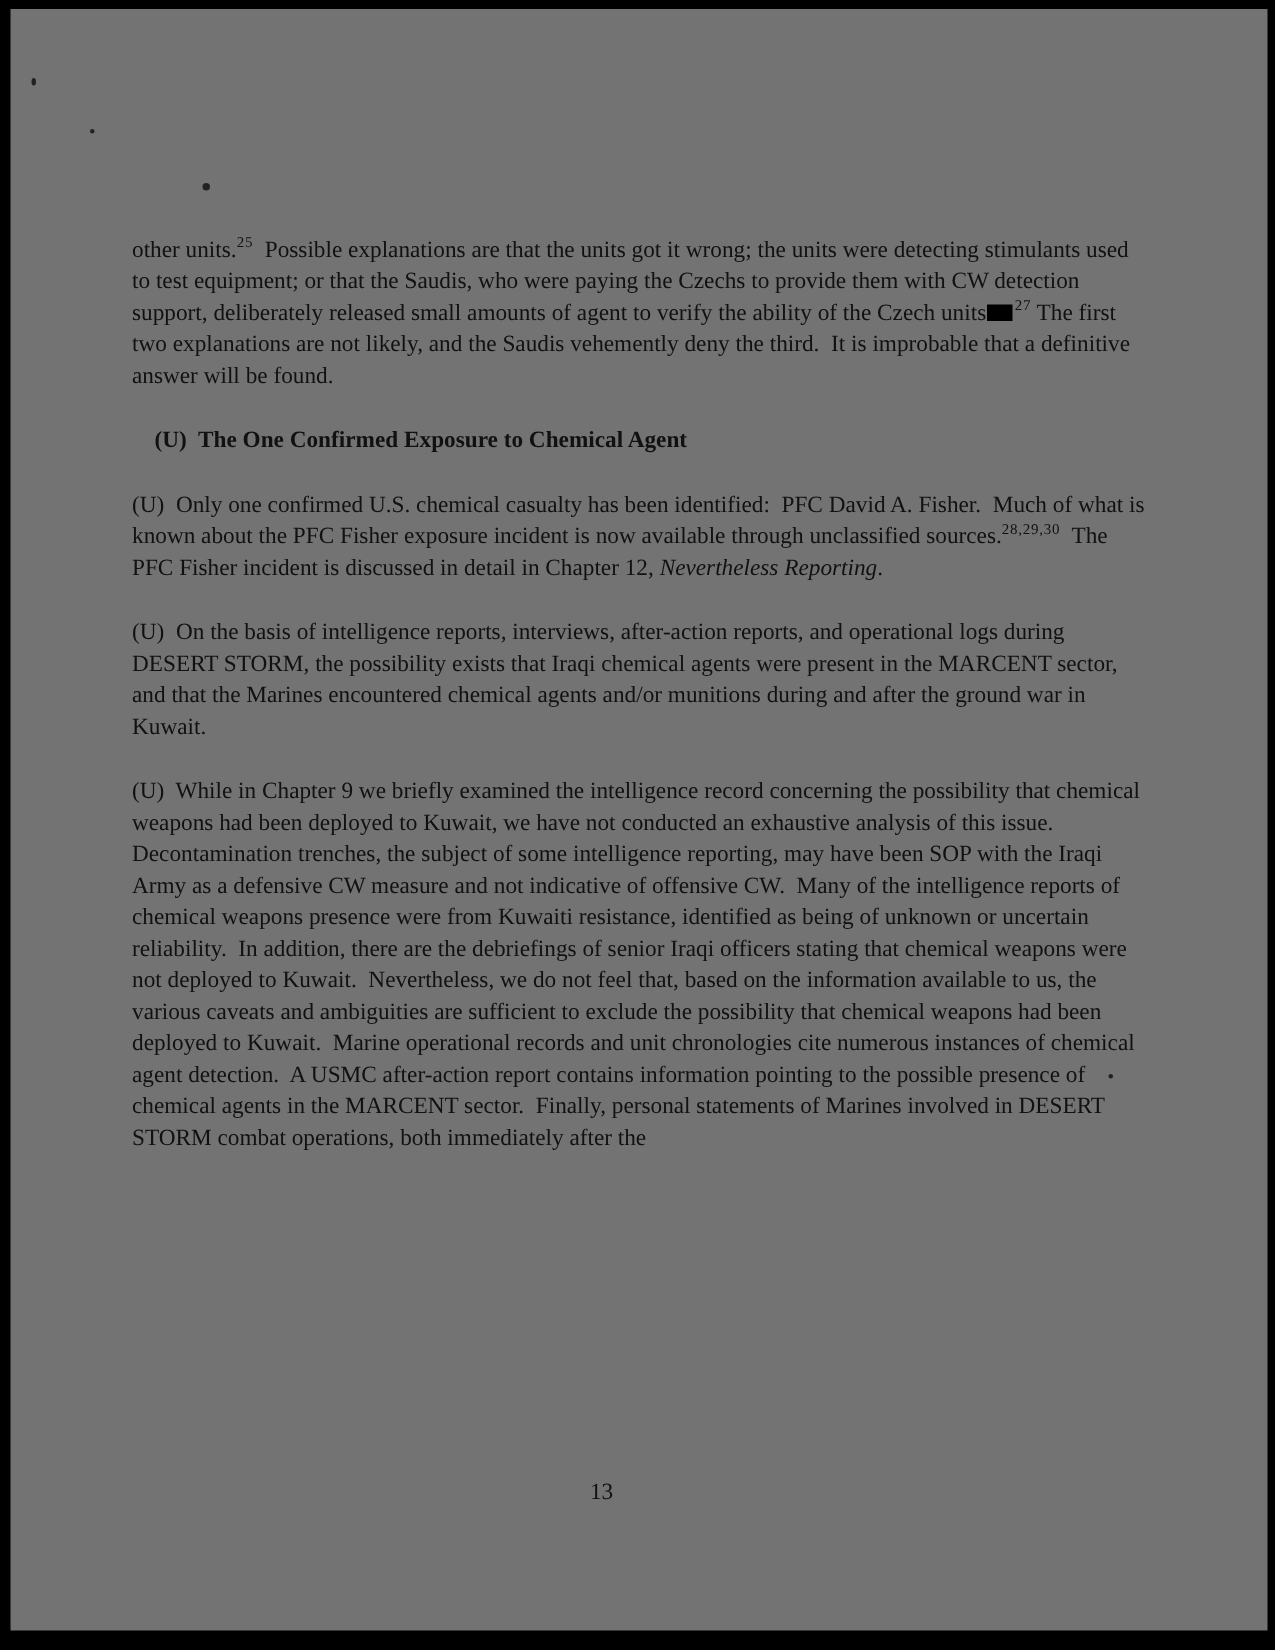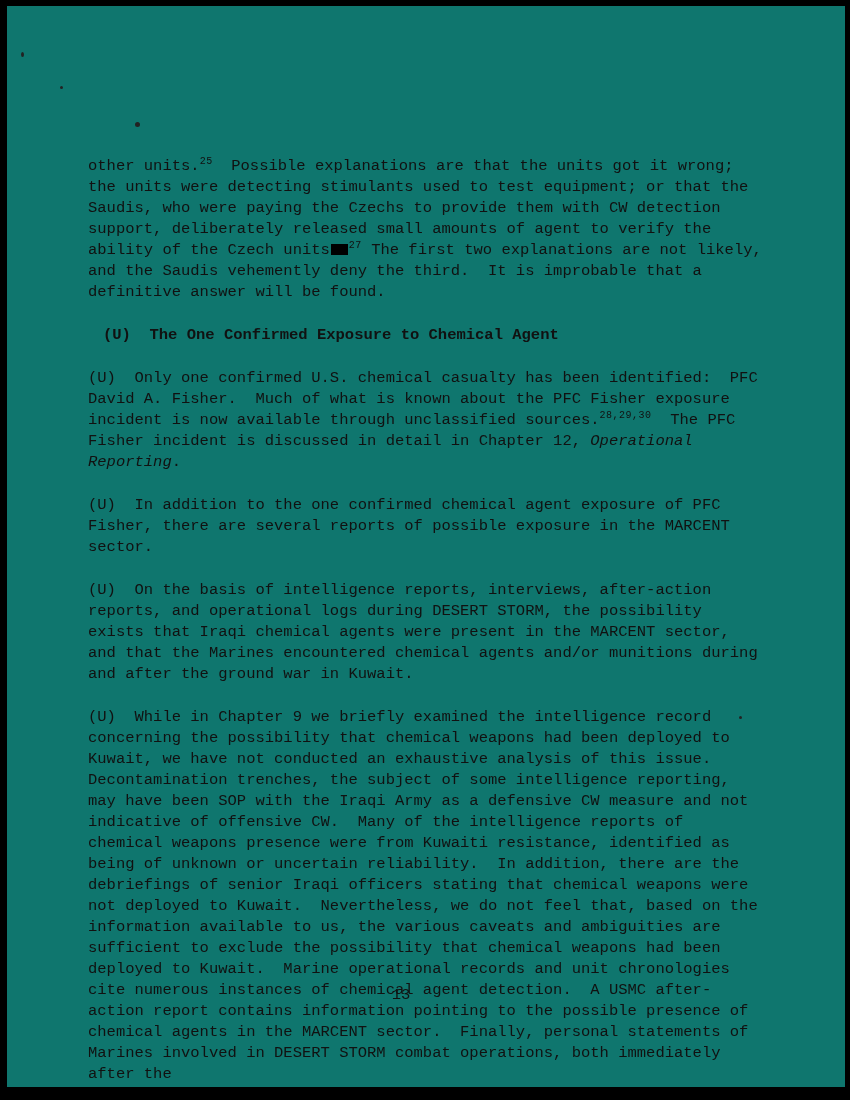--- a/index.html
+++ b/index.html
@@ -4,22 +4,22 @@
 <style>
   html, body {
     margin: 0;
     padding: 0;
     background: #e8e8e8;
   }
   .page {
     position: relative;
     width: 850px;
     height: 1100px;
-    background: #0f766e;
-    font-family: Liberation Mono, monospace;
+    background: #737373;
+    font-family: Liberation Serif, serif;
     color: #111111;
     overflow: hidden;
     margin: 0 auto;
   }
   
   .frame { position: absolute; background: #000000; }
   .frame-top    { left: 0; top: 0; width: 850px; height: 6px; }
   .frame-left   { left: 0; top: 0; width: 7px; height: 1100px; }
   .frame-right  { right: 0; top: 0; width: 5px; height: 1100px; }
   .frame-bottom { left: 0; bottom: 0; width: 850px; height: 13px; }
@@ -90,24 +90,23 @@
   <div class="artifact a2"></div>
   <div class="artifact a3"></div>
   <div class="artifact a4"></div>
 
   <div class="content">
 
     <p><span>other units.</span><sup class="fn">25</sup><span>  Possible explanations are that the units got it wrong; the units were detecting stimulants used to test equipment; or that the Saudis, who were paying the Czechs to provide them with CW detection support, deliberately released small amounts of agent to verify the ability of the Czech units</span><span class="redaction"></span><sup class="fn">27</sup><span> The first two explanations are not likely, and the Saudis vehemently deny the third.  It is improbable that a definitive answer will be found.</span></p>
 
     <h2>(U)  The One Confirmed Exposure to Chemical Agent</h2>
 
-    <p><span>(U)  Only one confirmed U.S. chemical casualty has been identified:  PFC David A. Fisher.  Much of what is known about the PFC Fisher exposure incident is now available through unclassified sources.</span><sup class="fn">28,29,30</sup><span>  The PFC Fisher incident is discussed in detail in Chapter 12, </span><span class="italic">Operational Reporting</span><span>.</span></p>
+    <p><span>(U)  Only one confirmed U.S. chemical casualty has been identified:  PFC David A. Fisher.  Much of what is known about the PFC Fisher exposure incident is now available through unclassified sources.</span><sup class="fn">28,29,30</sup><span>  The PFC Fisher incident is discussed in detail in Chapter 12, </span><span class="italic">Nevertheless Reporting</span><span>.</span></p>
 
 
-    <p>(U)  In addition to the one confirmed chemical agent exposure of PFC Fisher, there are several reports of possible exposure in the MARCENT sector.</p>
 
     <p>(U)  On the basis of intelligence reports, interviews, after-action reports, and operational logs during DESERT STORM, the possibility exists that Iraqi chemical agents were present in the MARCENT sector, and that the Marines encountered chemical agents and/or munitions during and after the ground war in Kuwait.</p>
 
     <p>(U)  While in Chapter 9 we briefly examined the intelligence record concerning the possibility that chemical weapons had been deployed to Kuwait, we have not conducted an exhaustive analysis of this issue.  Decontamination trenches, the subject of some intelligence reporting, may have been SOP with the Iraqi Army as a defensive CW measure and not indicative of offensive CW.  Many of the intelligence reports of chemical weapons presence were from Kuwaiti resistance, identified as being of unknown or uncertain reliability.  In addition, there are the debriefings of senior Iraqi officers stating that chemical weapons were not deployed to Kuwait.  Nevertheless, we do not feel that, based on the information available to us, the various caveats and ambiguities are sufficient to exclude the possibility that chemical weapons had been deployed to Kuwait.  Marine operational records and unit chronologies cite numerous instances of chemical agent detection.  A USMC after-action report contains information pointing to the possible presence of chemical agents in the MARCENT sector.  Finally, personal statements of Marines involved in DESERT STORM combat operations, both immediately after the</p>
 
   </div>
 
   <div class="page-number">13</div>
 
 </div>

